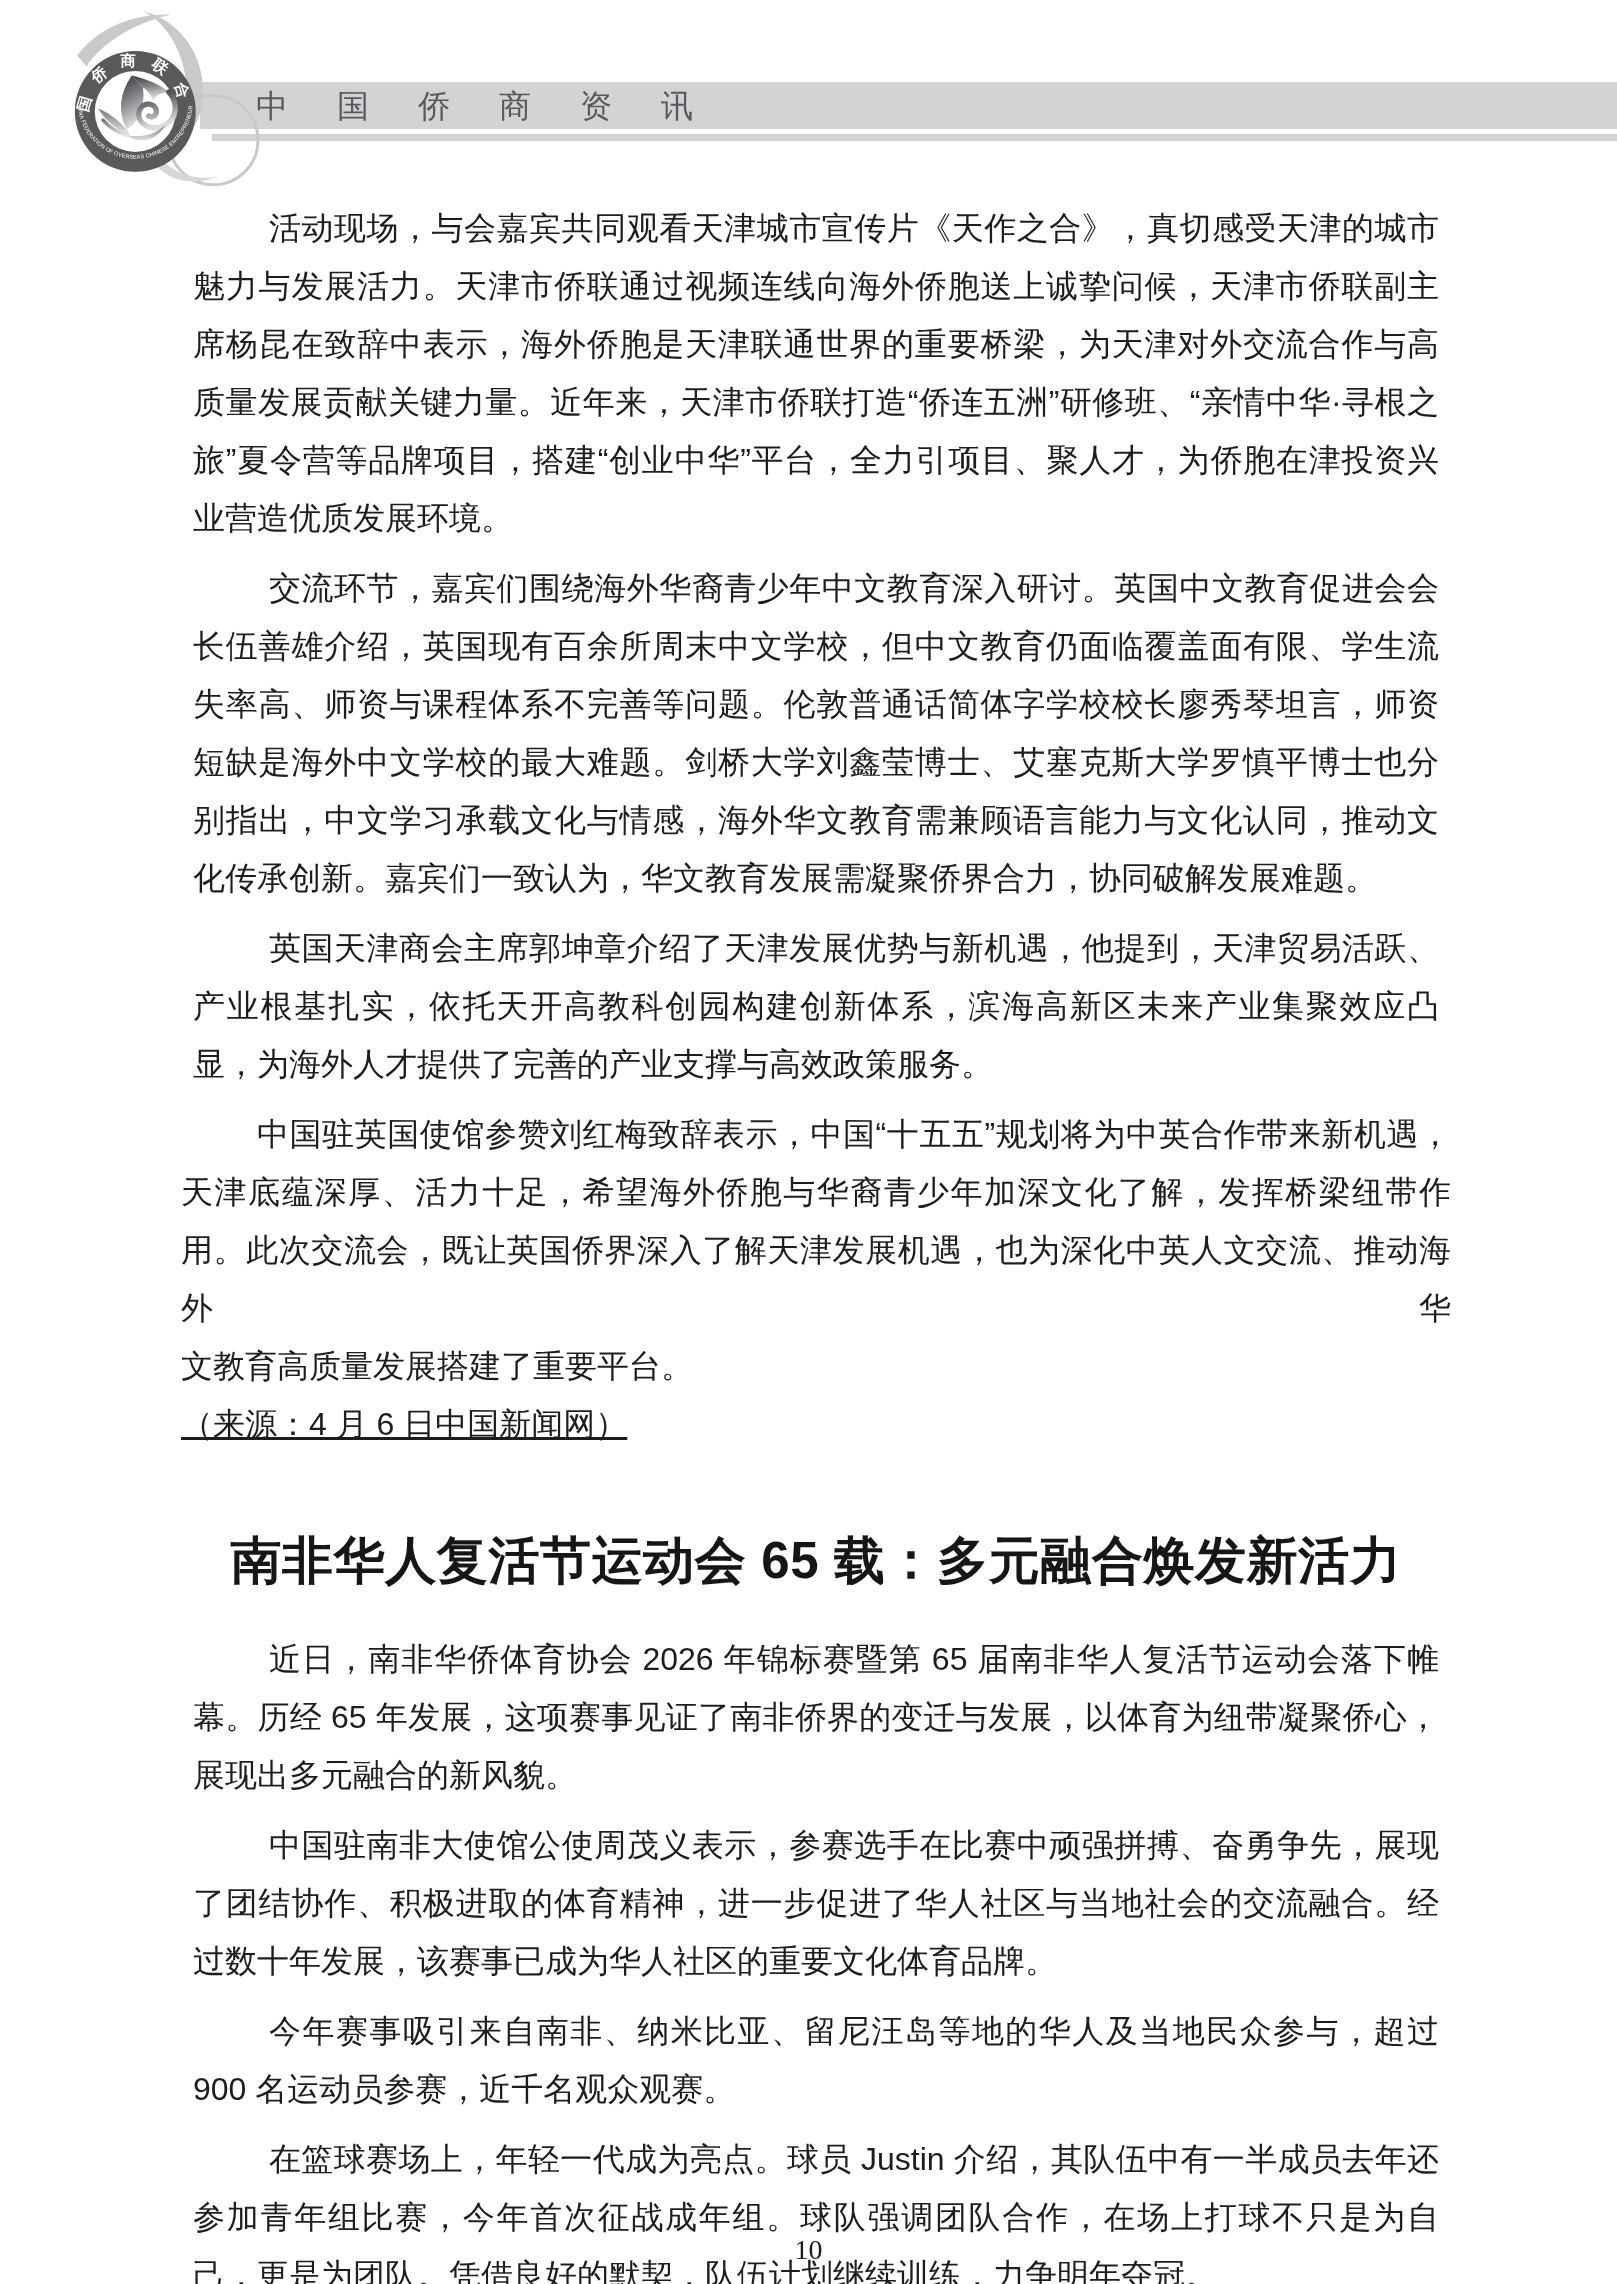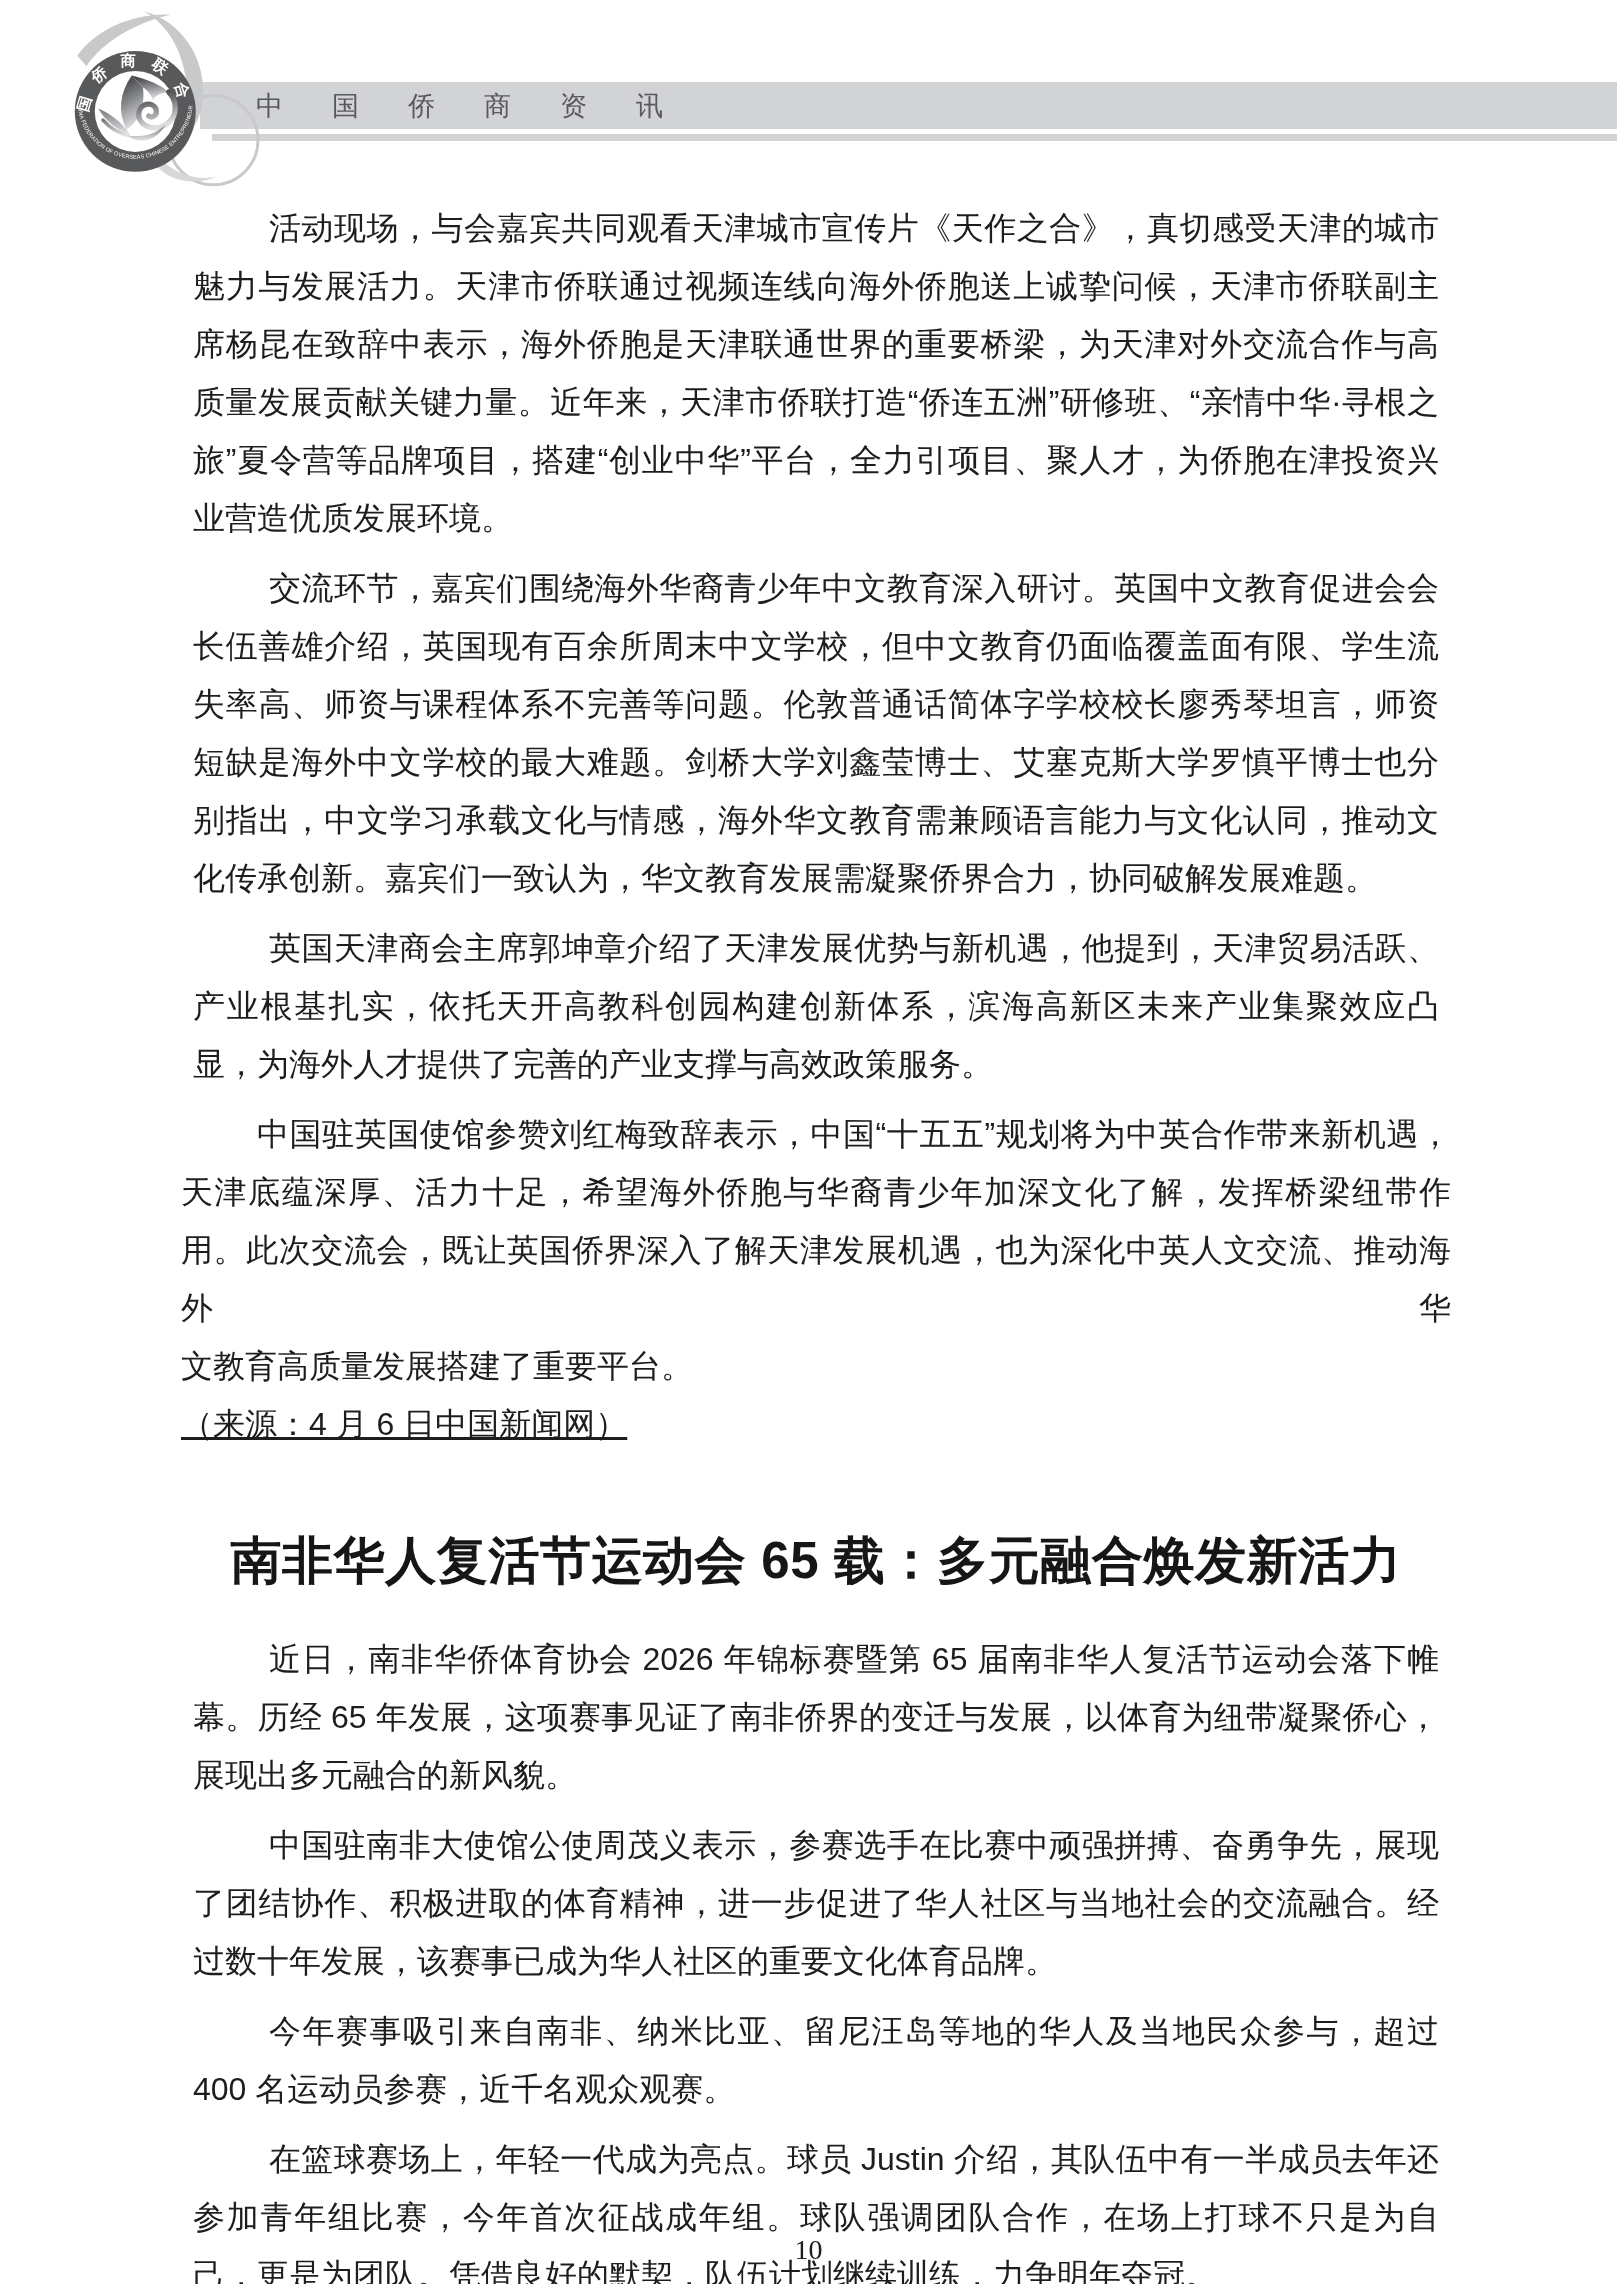--- a/index.html
+++ b/index.html
@@ -16,21 +16,21 @@
     position:absolute;
     left:200px; top:82px; right:0;
     height:47px;
     background:#d2d3d5;
   }
   .band-title{
     position:absolute;
     left:56px; top:0;
     height:47px;
     line-height:48px;
-    font-size:27px;
+    font-size:32px;
     letter-spacing:49px;
     color:#58595c;
     white-space:nowrap;
   }
   .band-strip{
     position:absolute;
     left:212px; top:134px; right:0;
     height:7px;
     background:#d2d3d5;
   }
@@ -145,20 +145,20 @@
 
     <div class="closing-row">
       <span class="left">文教育高质量发展搭建了重要平台。</span>
       <span class="right">（来源：4 月 6 日中国新闻网）</span>
     </div>
 
     <h2 class="a2-title">南非华人复活节运动会 65 载：多元融合焕发新活力</h2>
 
     <p class="body-par">近日，南非华侨体育协会 2026 年锦标赛暨第 65 届南非华人复活节运动会落下帷幕。历经 65 年发展，这项赛事见证了南非侨界的变迁与发展，以体育为纽带凝聚侨心，展现出多元融合的新风貌。</p>
     <p class="body-par">中国驻南非大使馆公使周茂义表示，参赛选手在比赛中顽强拼搏、奋勇争先，展现了团结协作、积极进取的体育精神，进一步促进了华人社区与当地社会的交流融合。经过数十年发展，该赛事已成为华人社区的重要文化体育品牌。</p>
-    <p class="body-par">今年赛事吸引来自南非、纳米比亚、留尼汪岛等地的华人及当地民众参与，超过 400 名运动员参赛，近千名观众观赛。</p>
+    <p class="body-par">今年赛事吸引来自南非、纳米比亚、留尼汪岛等地的华人及当地民众参与，超过 900 名运动员参赛，近千名观众观赛。</p>
     <p class="body-par">在篮球赛场上，年轻一代成为亮点。球员 Justin 介绍，其队伍中有一半成员去年还参加青年组比赛，今年首次征战成年组。球队强调团队合作，在场上打球不只是为自己，更是为团队。凭借良好的默契，队伍计划继续训练，力争明年夺冠。</p>
   </div>
 
   <div class="page-number">10</div>
 
 </div>
 
 
 </body></html>

